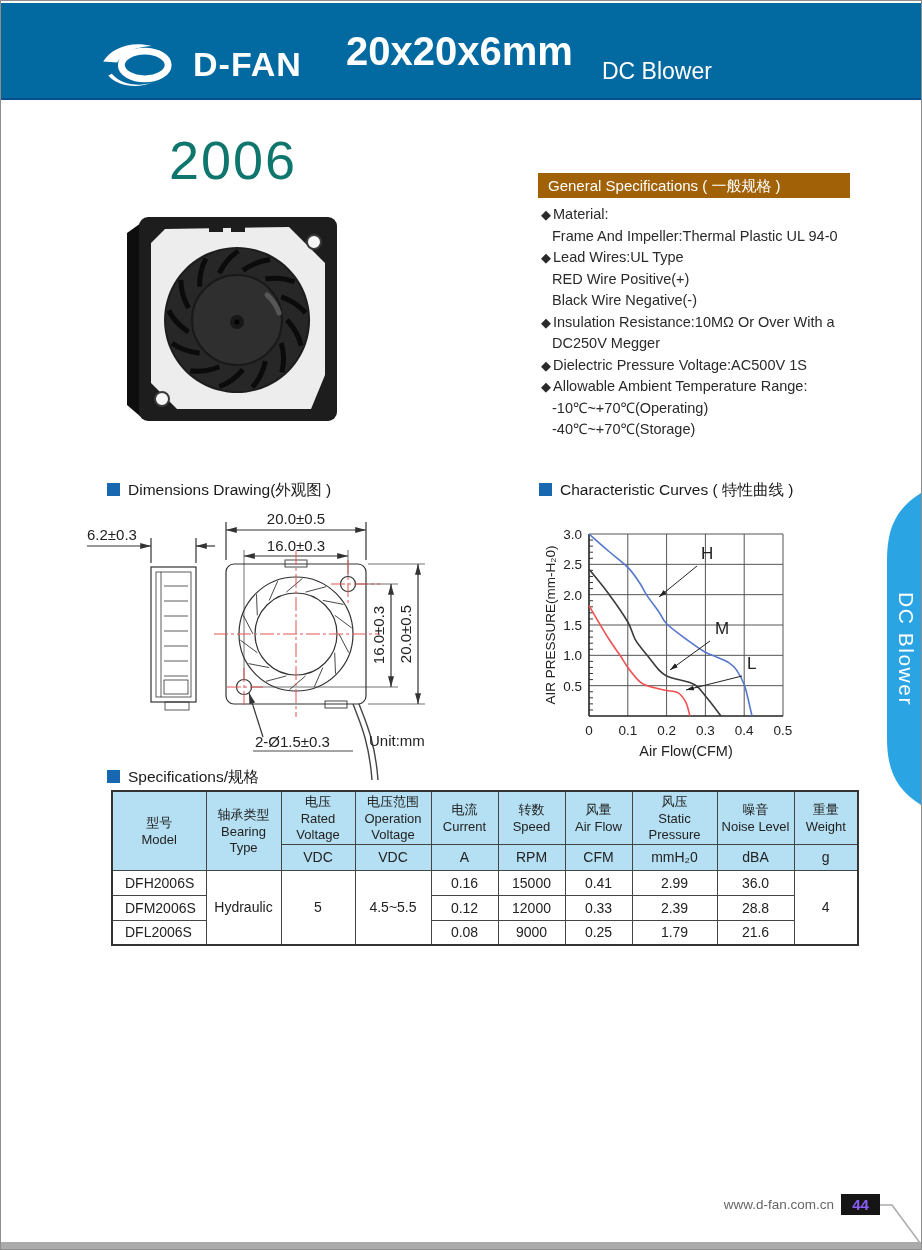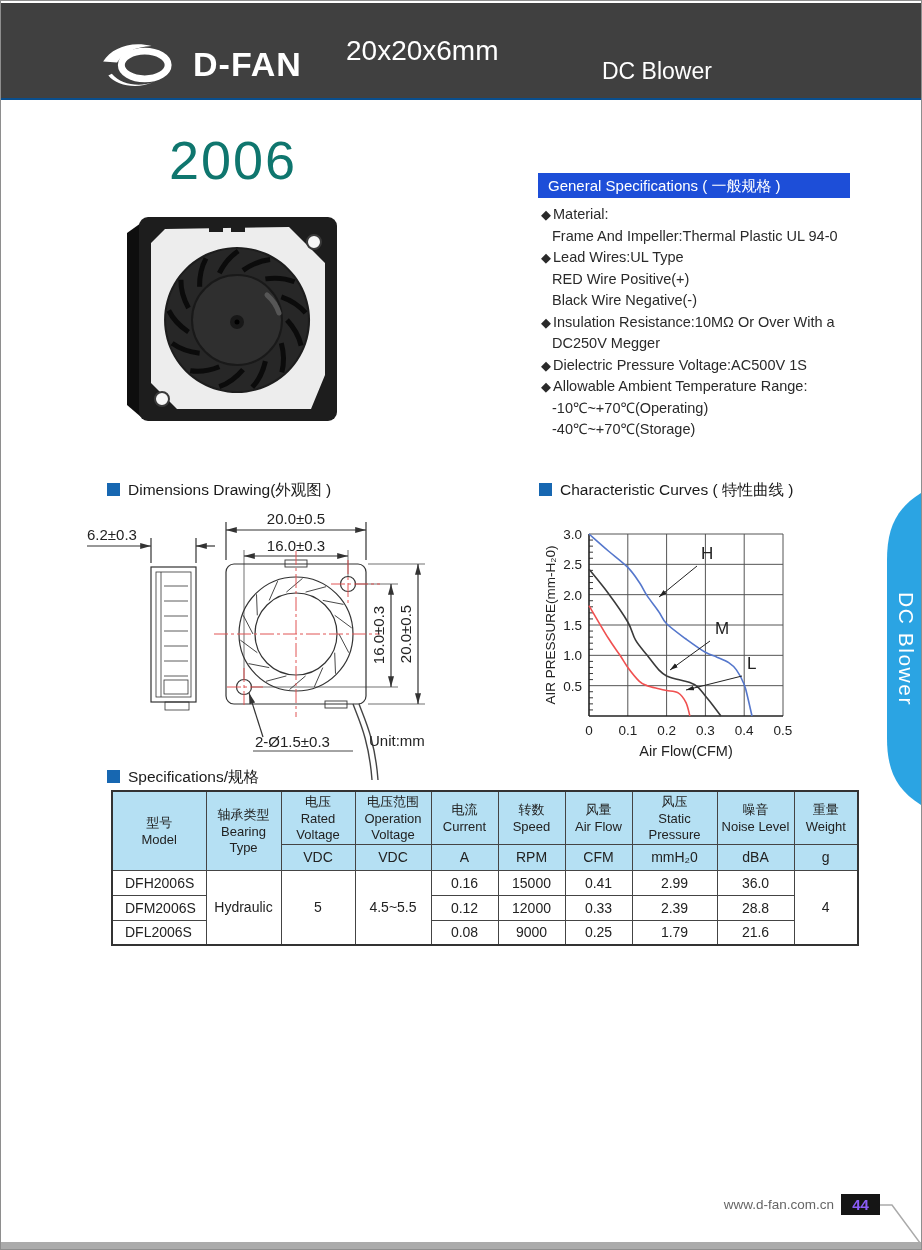--- a/index.html
+++ b/index.html
@@ -4,21 +4,21 @@
 <style>
   html,body{margin:0;padding:0;background:#fff;}
   .page{position:relative;width:922px;height:1250px;background:#fff;
         border:1px solid #8e8e8e;box-sizing:border-box;overflow:hidden;
         font-family:"Liberation Sans",sans-serif;color:#222;}
   
   .hdr{position:absolute;left:0;right:0;top:2px;height:95px;border-bottom:2px solid #094e8d;}
   .hdr .logo{position:absolute;left:98px;top:36px;}
   .hdr .brand{position:absolute;left:192px;top:42px;font-size:34px;font-weight:bold;
               color:#fff;letter-spacing:1px;}
-  .hdr .size{position:absolute;left:345px;top:32px;font-size:28px;font-weight:400;color:#fff;}
+  .hdr .size{position:absolute;left:345px;top:26px;font-size:40px;font-weight:700;color:#fff;}
   .hdr .prod{position:absolute;left:601px;top:55px;font-size:23px;font-weight:500;color:#fff;}
   
   .model-title{position:absolute;left:168px;top:128px;font-size:54px;font-weight:500;
                color:#0f766e;letter-spacing:2px;}
   
   .photo{position:absolute;left:116px;top:202px;}
   
   .gs-banner{position:absolute;left:537px;top:172px;width:312px;height:25px;
              color:#fff;font-size:15px;line-height:25px;padding-left:10px;box-sizing:border-box;}
   .gs-list{position:absolute;left:540px;top:203px;width:345px;font-size:14.5px;color:#2a2a2a;}
@@ -54,21 +54,21 @@
   .pageno{position:absolute;left:840px;top:1193px;width:39px;height:21px;background:#151515;
           color:#8b5cf6;font-size:15px;font-weight:bold;text-align:center;line-height:21px;}
   .conn{position:absolute;left:877px;top:1194px;}
   .bottom-strip{position:absolute;left:0;right:0;bottom:0;height:7px;background:#ababab;}
 </style>
 </head>
 <body>
 
 <div class="page">
 
-  <div class="hdr" style="background: #404040;">
+  <div class="hdr" style="background: #0369a1;">
     <svg class="logo" width="88" height="52" viewBox="0 0 100 60">
       <path d="M4,26 C14,10 36,2 60,8 C42,9 28,15 20,27 Z" fill="#fff"></path>
       <path d="M10,42 C20,54 42,58 62,50 C44,56 24,52 14,40 Z" fill="#fff"></path>
       <ellipse cx="52" cy="30" rx="27" ry="16" fill="none" stroke="#fff" stroke-width="8"></ellipse>
     </svg>
     <div class="brand">D-FAN</div>
     <div class="size">20x20x6mm</div>
     <div class="prod">DC Blower</div>
   </div>
 
@@ -99,21 +99,21 @@
         <path d="M164.3,93.8 Q179.4,99.1 188.6,109.9"></path>
       </g>
     <circle cx="120" cy="117" r="45" fill="#2f2f2f" stroke="#191919" stroke-width="2"></circle>
     <path d="M150,92 a40,40 0 0,1 12,18" stroke="#565656" stroke-width="5" fill="none" stroke-linecap="round"></path>
     <circle cx="120" cy="119" r="7" fill="#181818"></circle>
     <circle cx="120" cy="119" r="2.5" fill="#000"></circle>
     <circle cx="197" cy="39" r="7" fill="#f7f7f7" stroke="#3a3a3a" stroke-width="2"></circle>
     <circle cx="45" cy="196" r="7" fill="#f7f7f7" stroke="#3a3a3a" stroke-width="2"></circle>
   </svg>
 
-  <div class="gs-banner" style="background: #1d4ed8;">General Specifications ( 一般规格 )</div>
+  <div class="gs-banner" style="background: #a16207;">General Specifications ( 一般规格 )</div>
   <div class="gs-list" id="gs-list">
       <div class="gs-line"><span class="dia">◆</span><span>Material:</span></div>
       <div class="gs-line cont"><span>Frame And Impeller:Thermal Plastic UL 94-0</span></div>
       <div class="gs-line"><span class="dia">◆</span><span>Lead Wires:UL Type</span></div>
       <div class="gs-line cont"><span>RED Wire Positive(+)</span></div>
       <div class="gs-line cont"><span>Black Wire Negative(-)</span></div>
       <div class="gs-line"><span class="dia">◆</span><span>Insulation Resistance:10MΩ Or Over With a</span></div>
       <div class="gs-line cont"><span>DC250V Megger</span></div>
       <div class="gs-line"><span class="dia">◆</span><span>Dielectric Pressure Voltage:AC500V 1S</span></div>
       <div class="gs-line"><span class="dia">◆</span><span>Allowable Ambient Temperature Range:</span></div>

